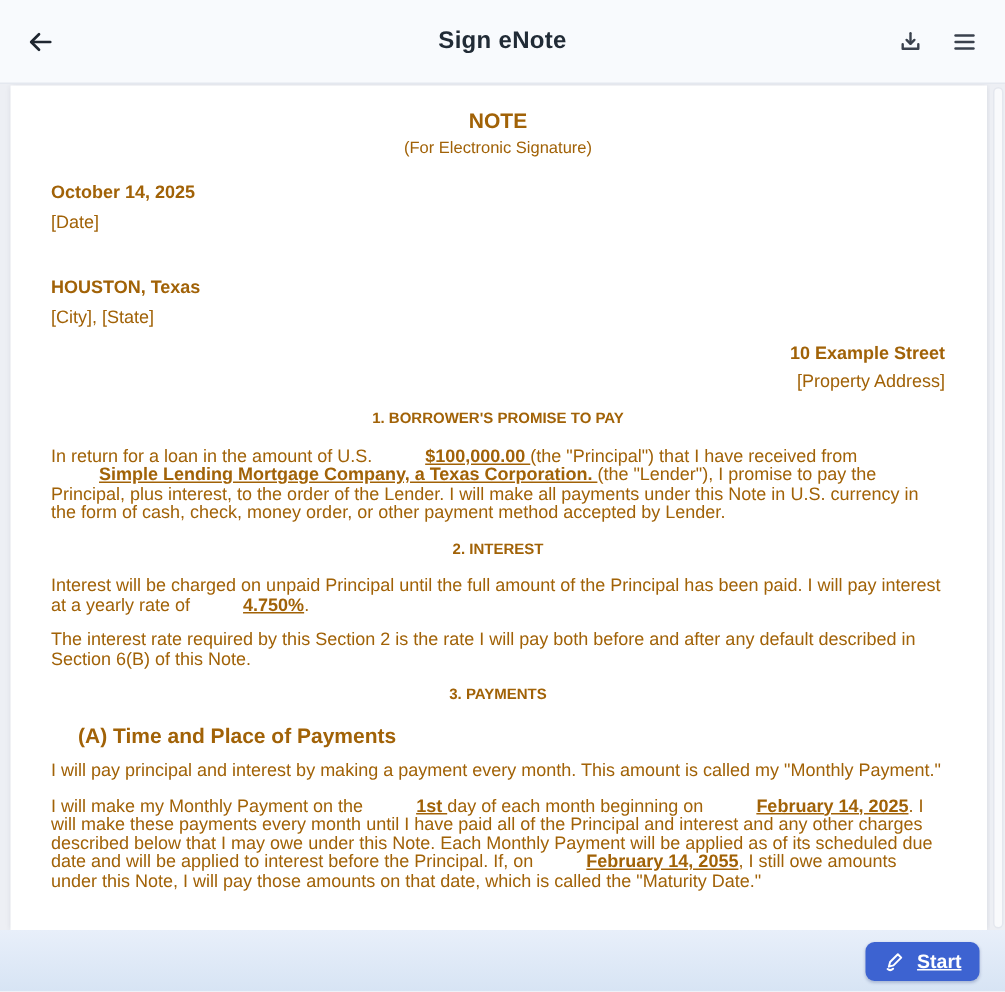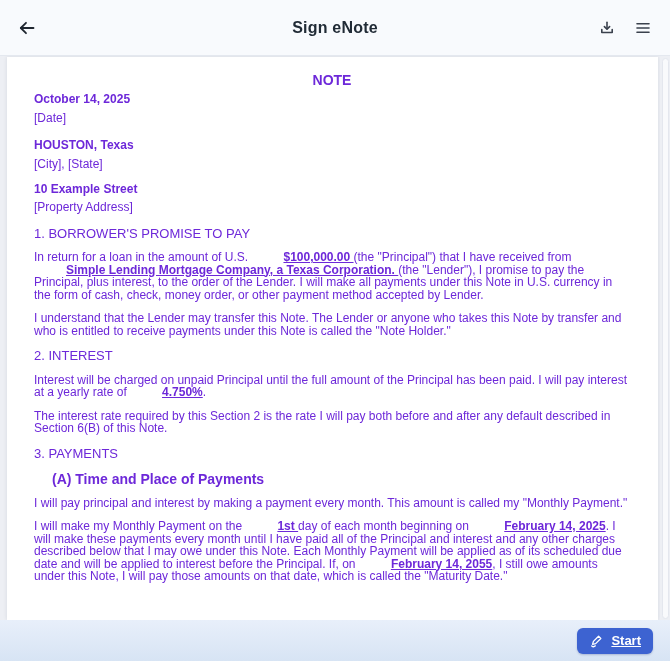--- a/index.html
+++ b/index.html
@@ -36,42 +36,42 @@
   .viewport {
     position: absolute; top: 57px; bottom: 41px; left: 0; right: 0;
     background: #edeff4;
   }
   .page {
     position: absolute; top: 0; bottom: 0; left: 7px; right: 12px;
     background: #ffffff;
     box-shadow: 0 0 4px rgba(20, 30, 50, 0.10);
     padding: 12px 28px 0 27px;
     overflow: hidden;
-    font-size: 12px; line-height: 12.5px; color: #6d28d9;
+    font-size: 12px; line-height: 12.5px; color: #a16207;
   }
   .scroll-track {
     position: absolute; top: 0; bottom: 0; right: 0; width: 10px;
     background: #edeff4;
   }
   .scroll-thumb {
     position: absolute; top: 1px; bottom: 1px; right: 1px; width: 7px;
     background: #f9fafc; border: 1px solid #e4e7ee; border-radius: 4px;
   }
 
   
   .doc-title { text-align: center; font-size: 14px; font-weight: 700; margin: 5px 0 6px; }
   .doc-subtitle { text-align: center; font-size: 11px; margin-bottom: 17px; }
   .kv { margin-bottom: 12px; }
   .kv .v { font-weight: 700; margin-bottom: 7px; }
   .kv .l { font-weight: 400; }
-  .kv + .kv { margin-top: 14px; }
-  .property { text-align: left; margin: 0 0 14px; }
+  .kv + .kv { margin-top: 31px; }
+  .property { text-align: right; margin: 0 0 14px; }
   .property .pv { font-weight: 700; margin-bottom: 6px; }
   .property .pl { margin-top: 0; }
-  .sec { font-size: 13px; font-weight: 400; margin: 13px 0 11px; }
+  .sec { font-size: 10px; font-weight: 700; margin: 13px 0 11px; text-align: center; }
   .subsec { font-size: 14px; font-weight: 700; margin: 13px 18px 11px; }
   .page p { margin: 0 0 11px; }
   .emph { font-weight: 700; text-decoration: underline; padding-left: 32px; }
 
   
   .footer {
     position: absolute; bottom: 0; left: 0; right: 0; height: 41px;
     background: linear-gradient(180deg, #e8effa 0%, #d7e4f4 100%);
     display: flex; align-items: center; justify-content: flex-end;
     padding: 0 17px;
@@ -114,40 +114,40 @@
           <path d="M3 9h12"></path>
           <path d="M3 13.3h12"></path>
       </svg>
     </button>
   </div>
 </div>
 
 <div class="viewport">
   <div class="page">
     <div class="doc-title">NOTE</div>
+    <div class="doc-subtitle">(For Electronic Signature)</div>
 
     <div class="kv">
       <div class="v">October 14, 2025</div>
       <div class="l">[Date]</div>
     </div>
 
     <div class="kv">
       <div class="v">HOUSTON, Texas</div>
       <div class="l">[City], [State]</div>
     </div>
 
     <div class="property">
       <div class="pv">10 Example Street</div>
       <div class="pl">[Property Address]</div>
     </div>
 
     <div>
         <h2 class="sec">1. BORROWER'S PROMISE TO PAY</h2>
         <p><span>In return for a loan in the amount of U.S. </span><span class="emph">$100,000.00 </span><span>(the "Principal") that I have received from </span><span class="emph">Simple Lending Mortgage Company, a Texas Corporation. </span><span>(the "Lender"), I promise to pay the Principal, plus interest, to the order of the Lender. I will make all payments under this Note in U.S. currency in the form of cash, check, money order, or other payment method accepted by Lender.</span></p>
-        <p><span>I understand that the Lender may transfer this Note. The Lender or anyone who takes this Note by transfer and who is entitled to receive payments under this Note is called the "Note Holder."</span></p>
         <h2 class="sec">2. INTEREST</h2>
         <p><span>Interest will be charged on unpaid Principal until the full amount of the Principal has been paid. I will pay interest at a yearly rate of </span><span class="emph">4.750%</span><span>.</span></p>
         <p><span>The interest rate required by this Section 2 is the rate I will pay both before and after any default described in Section 6(B) of this Note.</span></p>
         <h2 class="sec">3. PAYMENTS</h2>
         <h3 class="subsec">(A) Time and Place of Payments</h3>
         <p><span>I will pay principal and interest by making a payment every month. This amount is called my "Monthly Payment."</span></p>
         <p><span>I will make my Monthly Payment on the </span><span class="emph">1st </span><span>day of each month beginning on </span><span class="emph">February 14, 2025</span><span>. I will make these payments every month until I have paid all of the Principal and interest and any other charges described below that I may owe under this Note. Each Monthly Payment will be applied as of its scheduled due date and will be applied to interest before the Principal. If, on </span><span class="emph">February 14, 2055</span><span>, I still owe amounts under this Note, I will pay those amounts on that date, which is called the "Maturity Date."</span></p>
       </div>
   </div>
   <div class="scroll-track">

